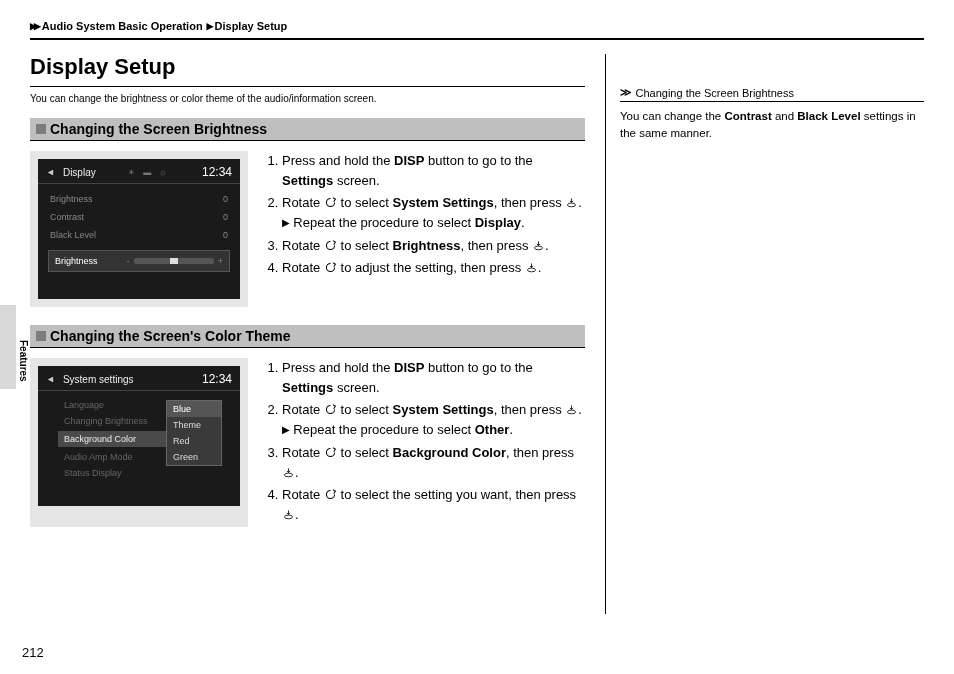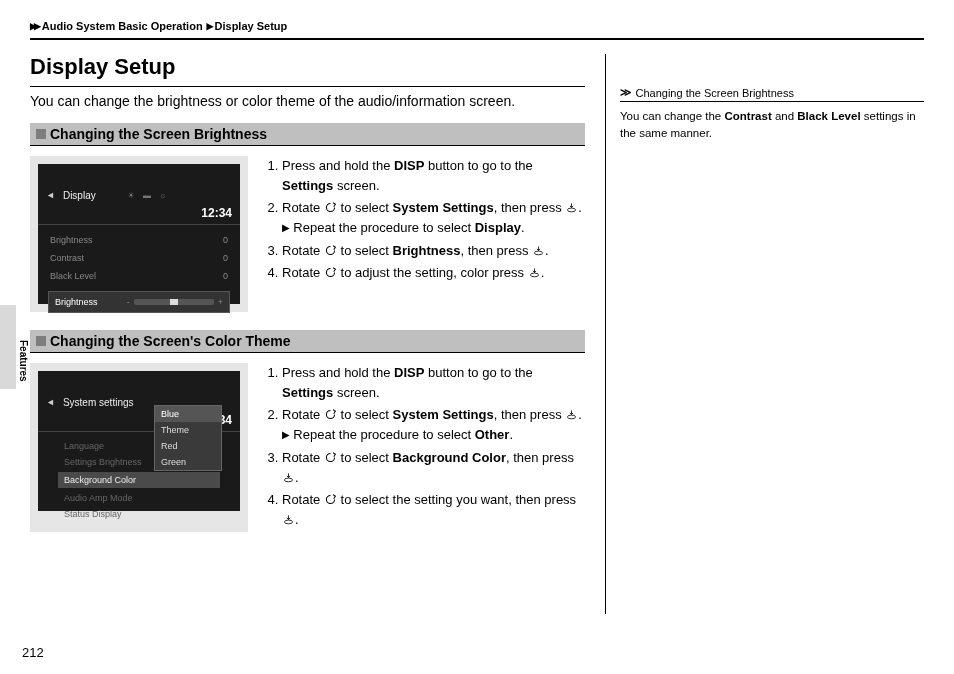--- a/index.html
+++ b/index.html
@@ -53,21 +53,21 @@
     font-size: 22px;
     font-weight: 800;
     margin: 0 0 6px 0;
   }
   .hr-sub {
     border: none;
     border-top: 1px solid #000;
     margin: 0 0 6px 0;
   }
   .intro {
-    font-size: 14px;
+    font-size: 10px;
     margin-bottom: 14px;
   }
   .section-bar {
     background: #bfbfbf;
     border-bottom: 1px solid #000;
     padding: 3px 6px;
     font-weight: 800;
     font-size: 14px;
     display: flex;
     align-items: center;
@@ -99,21 +99,21 @@
     position: relative;
   }
   .screen-header {
     display: flex;
     justify-content: space-between;
     padding: 6px 8px 4px 8px;
     border-bottom: 1px solid #444;
     align-items: center;
   }
   .back-icon { font-size: 9px; color:#ccc; }
-  .clock { color:#fff; font-weight:bold; font-size:12px;margin-top:36px; }
+  .clock { color:#fff; font-weight:normal; font-size:12px; }
   .screen-rows { padding: 6px 10px 2px 10px; }
   .srow {
     display:flex; justify-content:space-between;
     padding: 4px 2px;
     color:#888;
     font-size:9px;
   }
   .srow.sel {
     background:#333;
     border:1px solid #555;
@@ -122,21 +122,21 @@
     margin-top:6px;
   }
   .slider {
     width:80px; height:6px;
     background: linear-gradient(90deg,#555 0%, #555 45%, #ddd 45%, #ddd 55%, #555 55%);
     border-radius:2px;
   }
   .dropdown {
     position:absolute;
     right:18px; top:34px;
-    width:68px;
+    width:56px;
     background:#3a3a3a;
     border:1px solid #666;
     font-size:9px;
   }
   .dropdown div { padding:3px 6px; color:#ddd; }
   .dropdown div.on { background:#555; color:#fff; }
   .left-list { padding:6px 26px; }
   .left-list div { padding:3px 0; color:#666; font-size:9px; }
   .left-list div.hi { background:#4a4a4a; color:#eee; padding:3px 6px; margin:2px -6px; }
 
@@ -268,21 +268,21 @@
                   <path d="M11 2l3 2-2 3" fill="none" stroke="#000" stroke-width="1.3"></path>
                 </svg></span><span> to select </span><span class="bold">Brightness</span><span>, then press </span><span class="press-icon"><svg viewBox="0 0 16 16">
                   <ellipse cx="8" cy="11" rx="5" ry="2.3" fill="none" stroke="#000"></ellipse>
                   <path d="M8 3v5m-2-2l2 2 2-2" fill="none" stroke="#000"></path>
                 </svg></span><span>.</span>
           </li>
           <li>
             <span>Rotate </span><span class="dial-icon"><svg viewBox="0 0 16 16">
                   <path d="M8 3a5 5 0 1 0 5 5" fill="none" stroke="#000" stroke-width="1.3"></path>
                   <path d="M11 2l3 2-2 3" fill="none" stroke="#000" stroke-width="1.3"></path>
-                </svg></span><span> to adjust the setting, color press </span><span class="press-icon"><svg viewBox="0 0 16 16">
+                </svg></span><span> to adjust the setting, then press </span><span class="press-icon"><svg viewBox="0 0 16 16">
                   <ellipse cx="8" cy="11" rx="5" ry="2.3" fill="none" stroke="#000"></ellipse>
                   <path d="M8 3v5m-2-2l2 2 2-2" fill="none" stroke="#000"></path>
                 </svg></span><span>.</span>
           </li>
         </ol>
       </div>
 
       <div class="section-bar">
         <span class="sq"></span>
         <span>Changing the Screen's Color Theme</span>
@@ -292,21 +292,21 @@
           <div class="screen">
             <div class="screen-header">
               <div class="toprow">
                 <span class="back-icon">◄</span>
                 <span>System settings</span>
               </div>
               <span class="clock">12:34</span>
             </div>
             <div class="left-list">
               <div>Language</div>
-              <div>Settings Brightness</div>
+              <div>Changing Brightness</div>
               <div class="hi">Background Color</div>
               <div>Audio Amp Mode</div>
               <div>Status Display</div>
             </div>
             <div class="dropdown">
               <div class="on">Blue</div>
               <div>Theme</div>
               <div>Red</div>
               <div>Green</div>
             </div>

